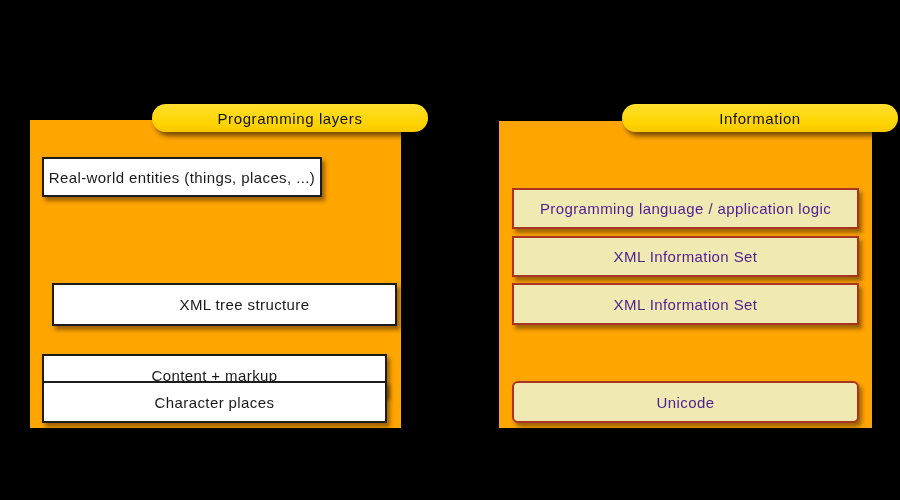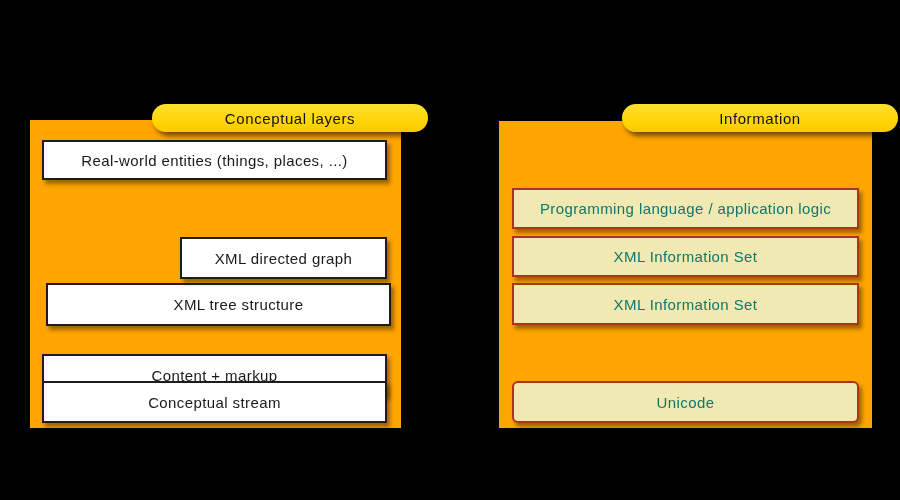--- a/index.html
+++ b/index.html
@@ -50,91 +50,88 @@
     box-shadow: 3px 4px 4px rgba(40,20,0,0.45);
     display: flex;
     align-items: center;
     justify-content: center;
     font-size: 15px;
     letter-spacing: 0.4px;
     color: #1a1a1a;
     text-align: center;
   }
   
-  .lbox-1 { left: 12px; top: 20px;  width: 345px; height: 40px; }
+  .lbox-1 { left: 12px; top: 37px;  width: 280px; height: 40px; }
   .lbox-2 { left: 12px; top: 67px;  width: 345px; height: 90px; align-items: flex-start; }
   .lbox-2 .app-label { width: 100%; height: 44px; display: flex; align-items: center; justify-content: center; }
   .notch {
     position: absolute;
     left: 144px; top: 109px; width: 219px; height: 51px;
     background: #FFA500;
     z-index: 2;
     box-shadow: none;
   }
   .lbox-inner {
     left: 150px; top: 117px; width: 207px; height: 42px;
     z-index: 3;
   }
-  .lbox-3 { left: 16px; top: 163px; width: 345px; height: 43px; padding-left: 40px; }
+  .lbox-3 { left: 22px; top: 163px; width: 345px; height: 43px; padding-left: 40px; }
   .lbox-4 { left: 12px; top: 213px; width: 345px; height: 42px; margin-top: 21px; }
   .lbox-5 { left: 12px; top: 261px; width: 345px; height: 42px; }
 
   .constraint-box {
     position: absolute;
     background: #F0EAB2;
     border: 2px solid #A93420;
     box-sizing: border-box;
     box-shadow: 3px 4px 4px rgba(40,20,0,0.45);
     display: flex;
     align-items: center;
     justify-content: center;
     font-size: 15px;
     letter-spacing: 0.4px;
-    color: #0f766e;
+    color: #4c1d95;
     text-align: center;
   }
   .rbox-1 { left: 13px; top: 67px;  width: 347px; height: 41px; }
   .rbox-2 { left: 13px; top: 115px; width: 347px; height: 41px; }
   .rbox-3 { left: 13px; top: 162px; width: 347px; height: 42px; }
   .rbox-4 { left: 13px; top: 211px; width: 347px; height: 42px; }
   .rbox-5 { left: 13px; top: 260px; width: 347px; height: 42px; border-radius: 6px; }
 </style>
 </head>
 <body>
 
 <div class="stage">
 
   <div class="pill pill-left">
-    <span>Conceptual layers</span>
+    <span>Programming layers</span>
   </div>
   <div class="pill pill-right">
     <span>Information</span>
   </div>
 
   <div class="panel panel-left">
 
     <div class="layer-box lbox-1">
       <span>Real-world entities (things, places, ...)</span>
     </div>
 
     <div class="notch"></div>
-    <div class="layer-box lbox-inner">
-      <span>XML directed graph</span>
-    </div>
 
     <div class="layer-box lbox-3">
       <span>XML tree structure</span>
     </div>
 
     <div class="layer-box lbox-4">
       <span>Content + markup</span>
     </div>
 
     <div class="layer-box lbox-5">
-      <span>Conceptual stream</span>
+      <span>Character places</span>
     </div>
   </div>
 
   <div class="panel panel-right">
 
     <div class="constraint-box rbox-1">
       <span>Programming language / application logic</span>
     </div>
 
     <div class="constraint-box rbox-2">

